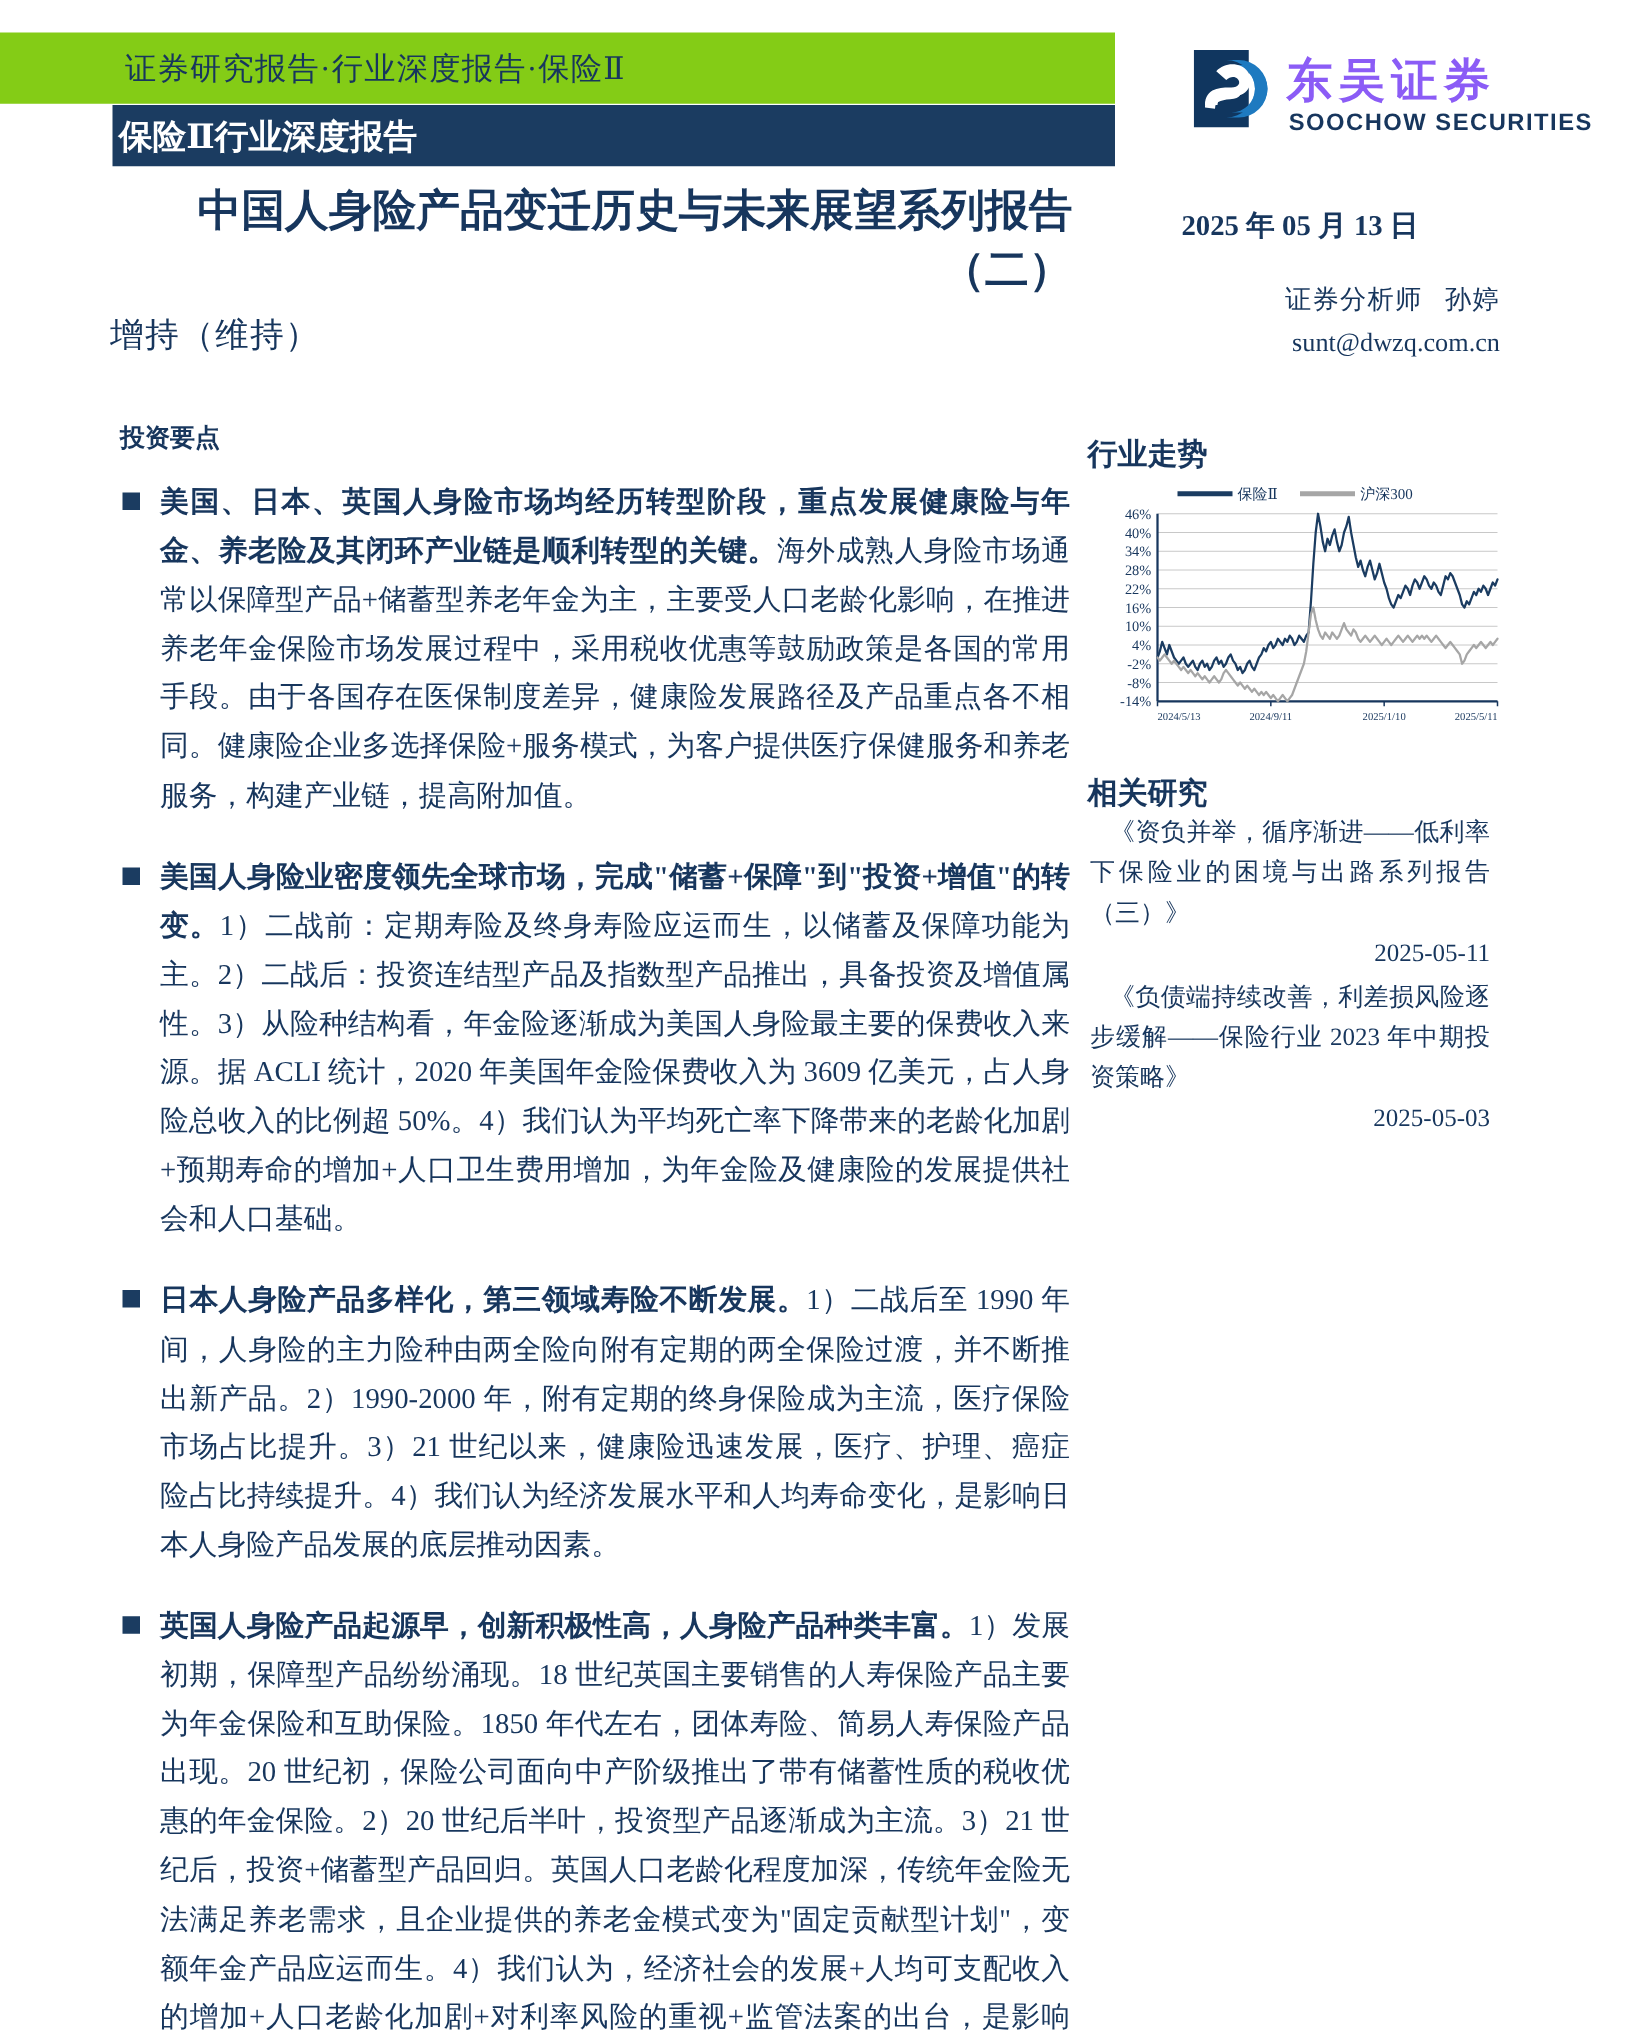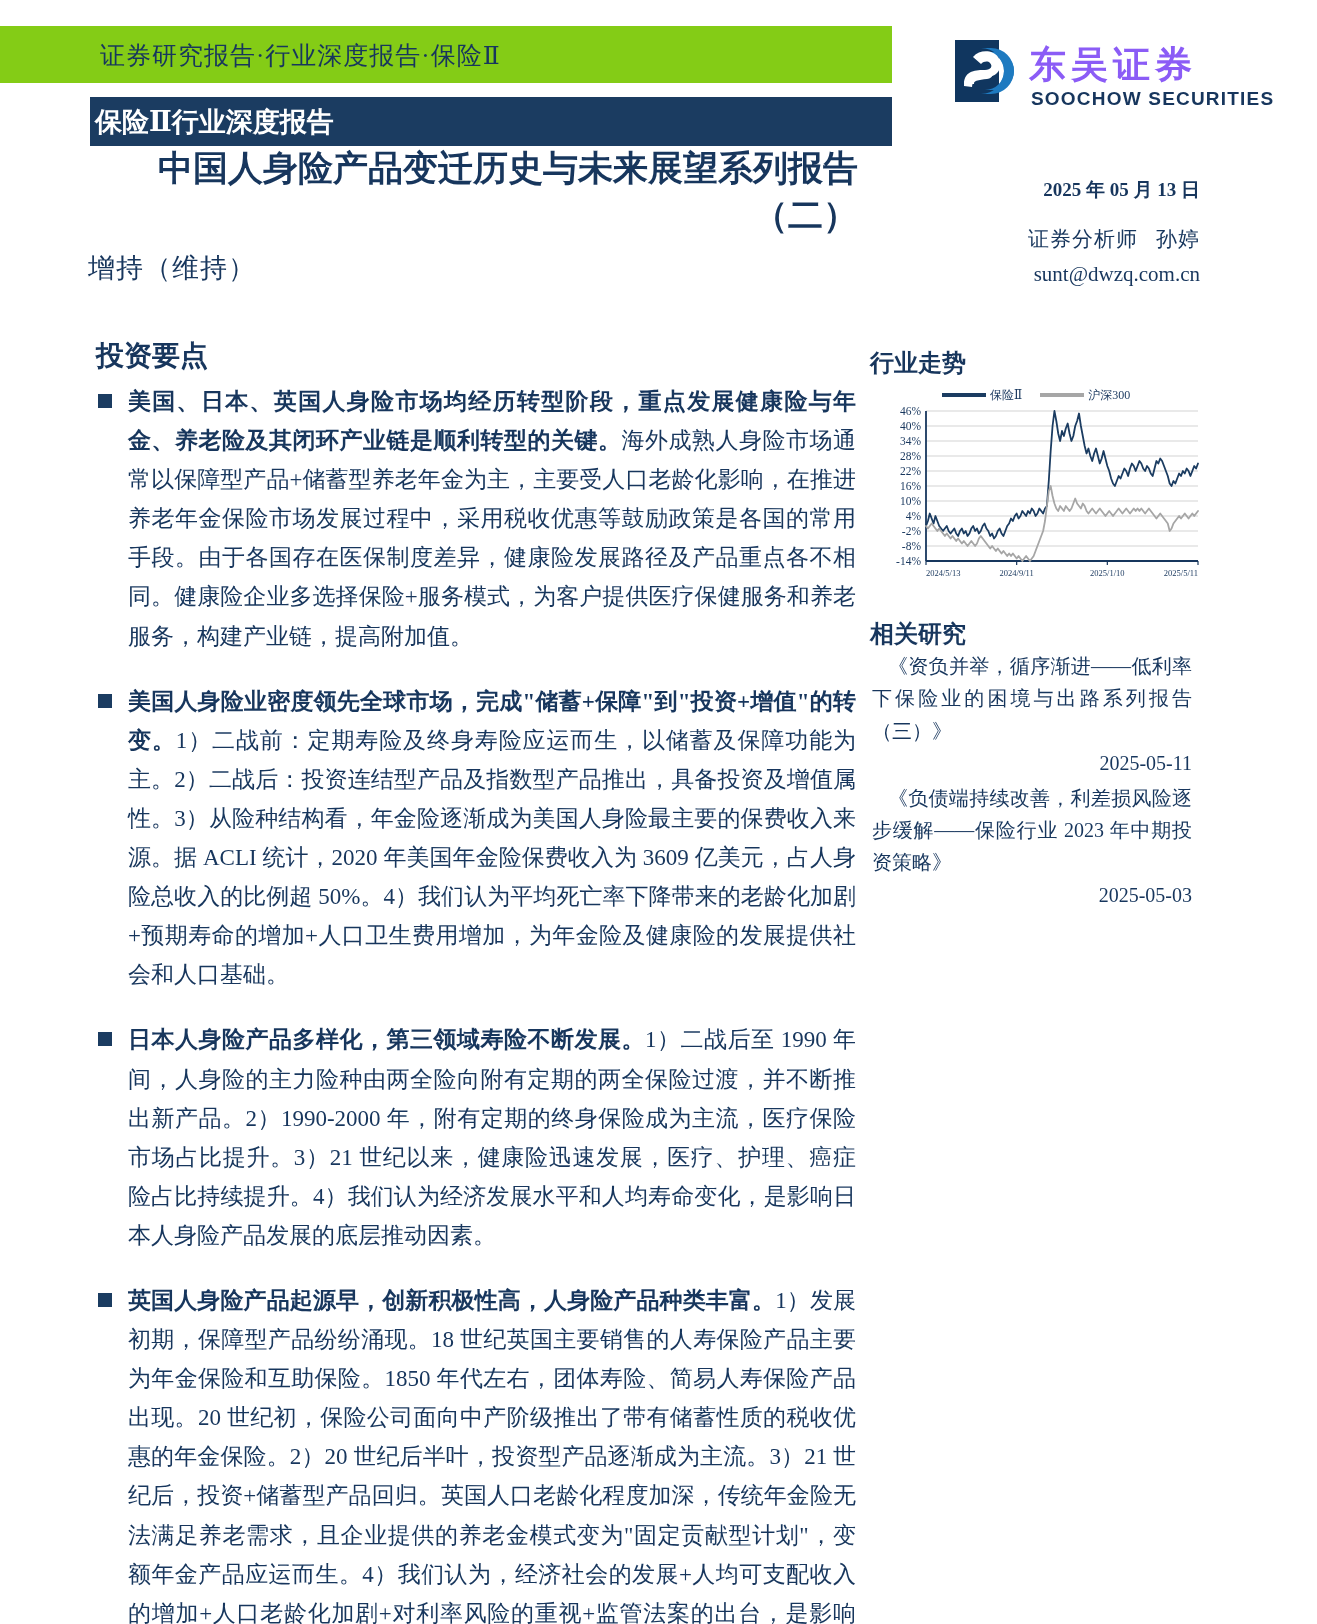--- a/index.html
+++ b/index.html
@@ -27,21 +27,21 @@
     position: absolute;
     left: 100px; top: 50%;
     transform: translateY(-50%);
     font-size: 25px;
     letter-spacing: 1px;
     color: #17365d;
     white-space: nowrap;
   }
   #header-navy-bar {
     position: absolute;
-    left: 90px; top: 97px;
+    left: 90px; top: 84px;
     width: 802px; height: 49px;
     background: #1b3c61;
   }
   #header-navy-bar .bar-text {
     position: absolute;
     left: 5px; top: 50%;
     transform: translateY(-50%);
     font-size: 27px;
     font-weight: bold;
     color: #ffffff;
@@ -95,24 +95,24 @@
     position: absolute;
     left: 88px; top: 250px;
     font-size: 27px;
     color: #17365d;
     letter-spacing: 1px;
   }
 
   
   #report-date {
     position: absolute;
-    left: 880px; top: 177px;
+    left: 880px; top: 165px;
     width: 320px;
-    text-align: right;
-    font-size: 19px;
+    text-align: center;
+    font-size: 23px;
     font-weight: bold;
     color: #17365d;
   }
   #analyst-block {
     position: absolute;
     left: 865px; top: 222px;
     width: 335px;
     text-align: right;
     font-size: 21px;
     line-height: 1.65;
@@ -172,21 +172,21 @@
     color: #17365d;
   }
   .related-item { margin-bottom: 2px; }
   .related-title { text-align: justify; text-align-last: left; text-indent: 16px; }
   .related-date { text-align: right; }
 
   
   #highlights-heading {
     position: absolute;
     left: 96px; top: 337px;
-    font-size: 28px;
+    font-size: 20px;
     font-weight: bold;
     color: #17365d;
   }
   #highlights-list {
     position: absolute;
     left: 96px; top: 382px;
     width: 760px;
   }
   .highlight-item {
     position: relative;

